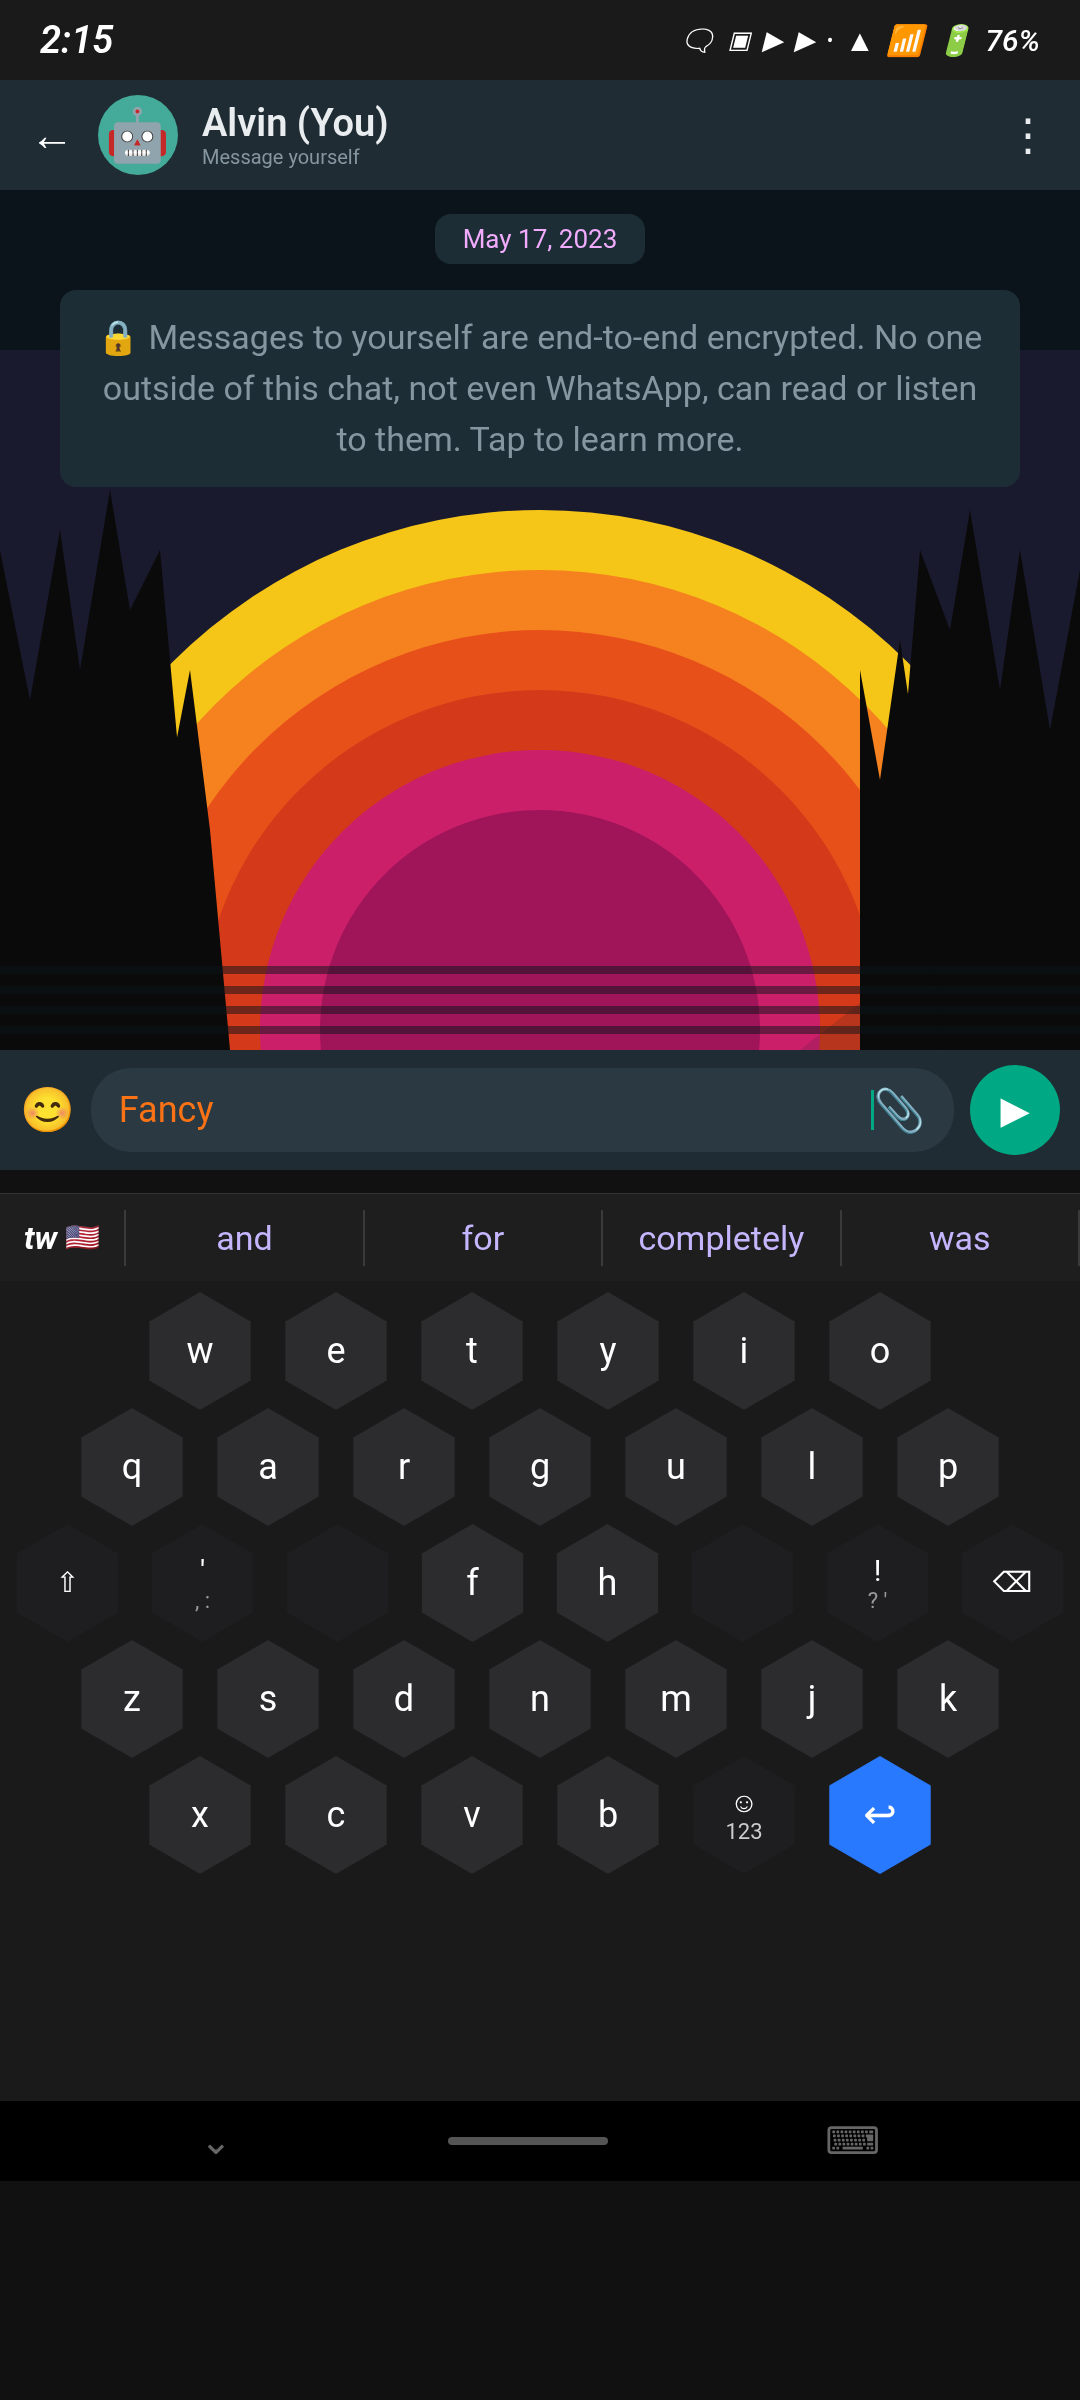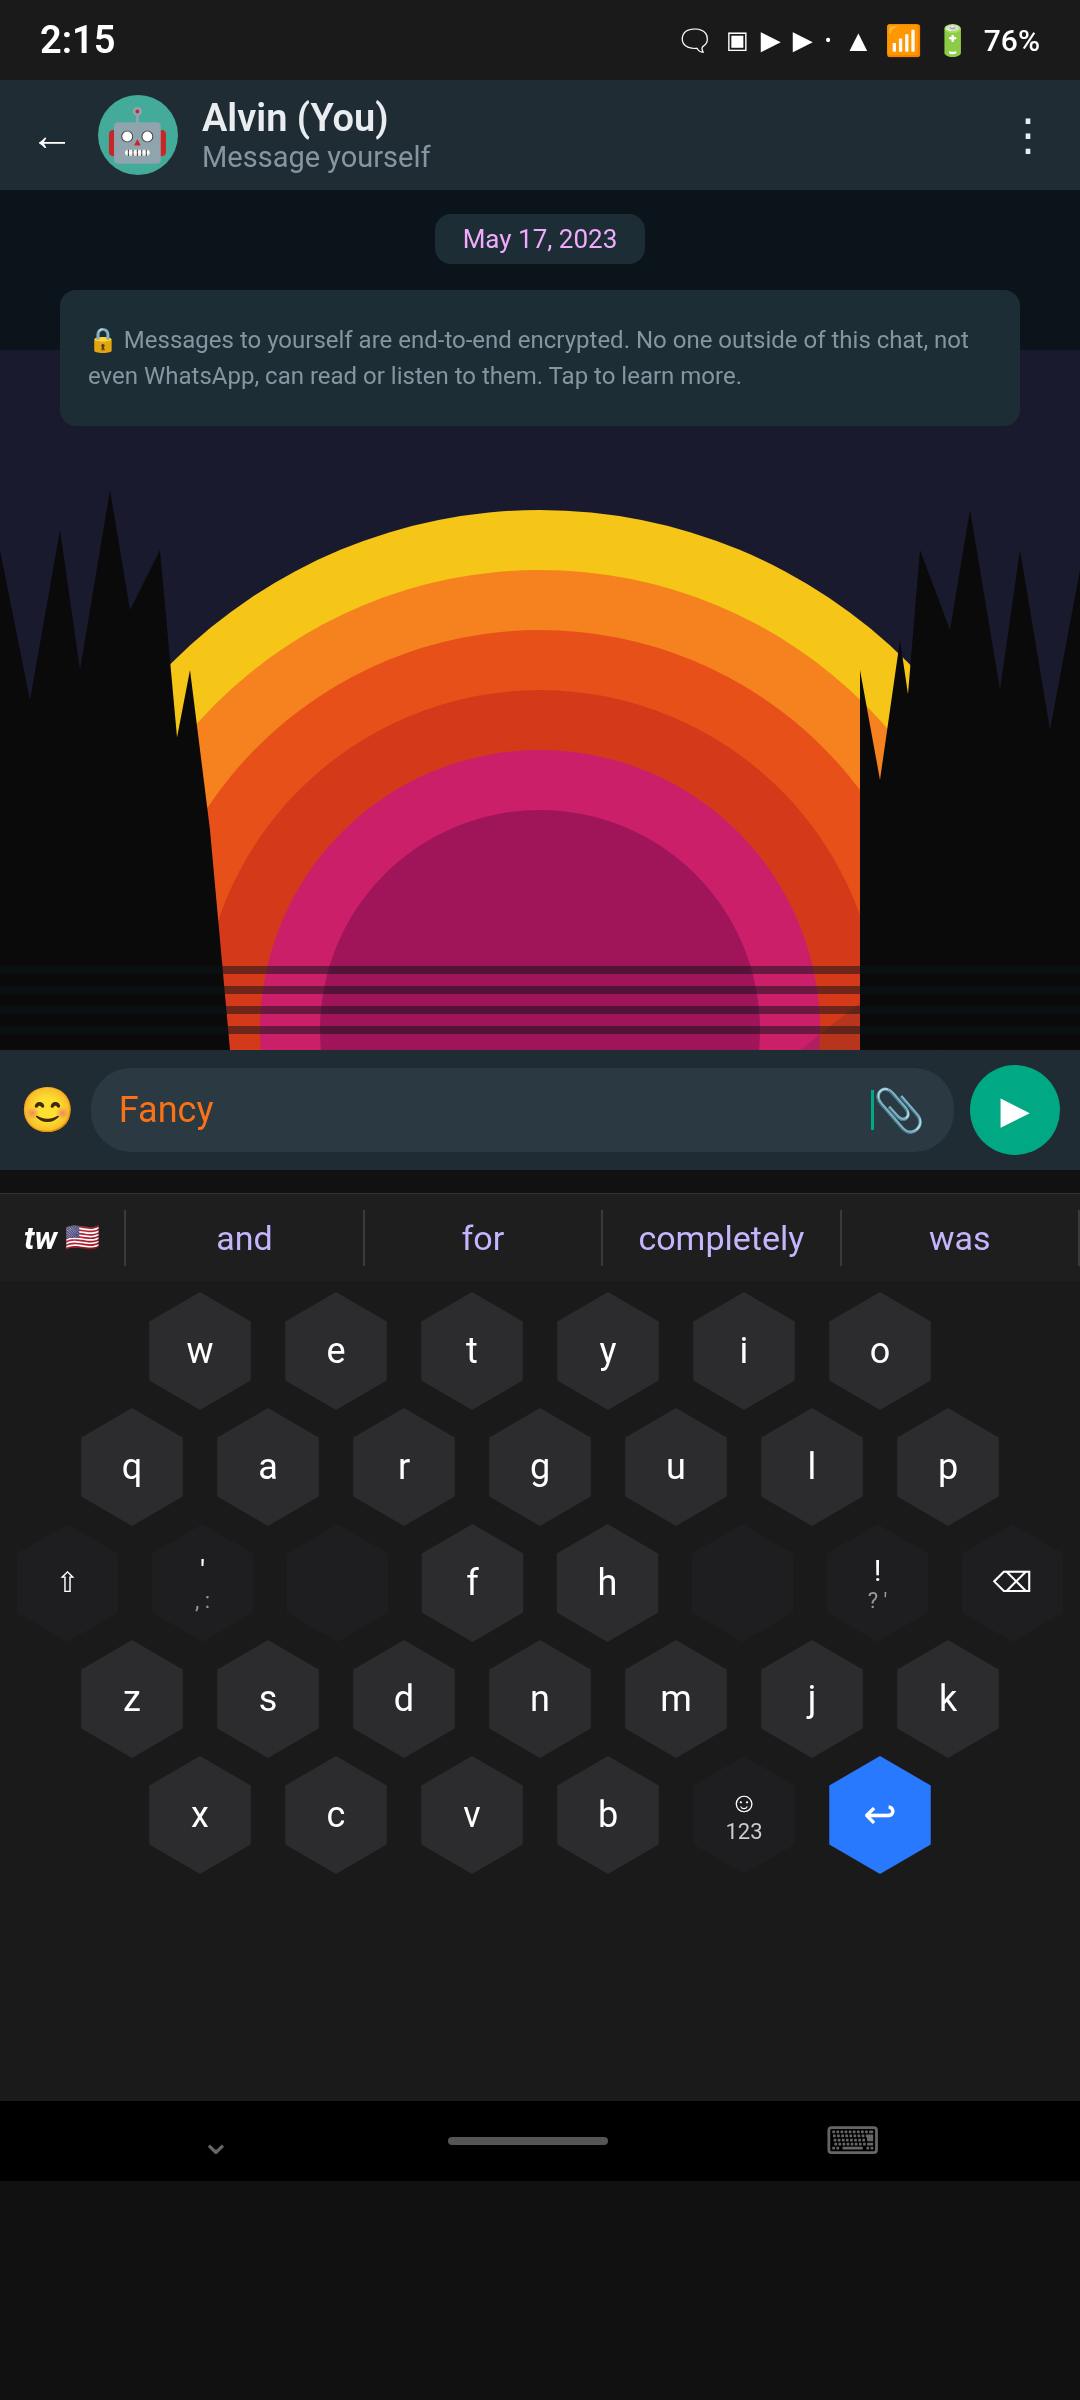--- a/index.html
+++ b/index.html
@@ -14,20 +14,21 @@
     }
 
     
     .status-bar {
       background: #1a1a1a;
       height: 80px;
       display: flex;
       align-items: center;
       justify-content: space-between;
       padding: 0 40px;
+      font-style: italic;
     }
     .status-time {
       color: #fff;
       font-size: 38px;
       font-weight: 600;
     }
     .status-icons {
       display: flex;
       align-items: center;
       gap: 12px;
@@ -71,21 +72,21 @@
     .header-info {
       flex: 1;
     }
     .header-name {
       color: #e9edef;
       font-size: 38px;
       font-weight: 600;
     }
     .header-sub {
       color: #8696a0;
-      font-size: 29px;
+      font-size: 20px;
     }
     .more-btn {
       color: #e9edef;
       font-size: 44px;
       cursor: pointer;
     }
 
     
     .chat-area {
       background: #0b141a;
@@ -110,24 +111,24 @@
       font-size: 26px;
       padding: 10px 28px;
       border-radius: 16px;
     }
 
     
     .encrypt-notice {
       margin: 10px 60px;
       background: #1d2d35;
       border-radius: 16px;
-      padding: 32px 28px;
-      text-align: left;
+      padding: 22px 28px;
+      text-align: center;
       color: #8696a0;
-      font-size: 24px;
+      font-size: 34px;
       line-height: 1.5;
       z-index: 2;
       position: relative;
     }
 
     
     .sunset-container {
       position: absolute;
       bottom: 0;
       left: 0;

